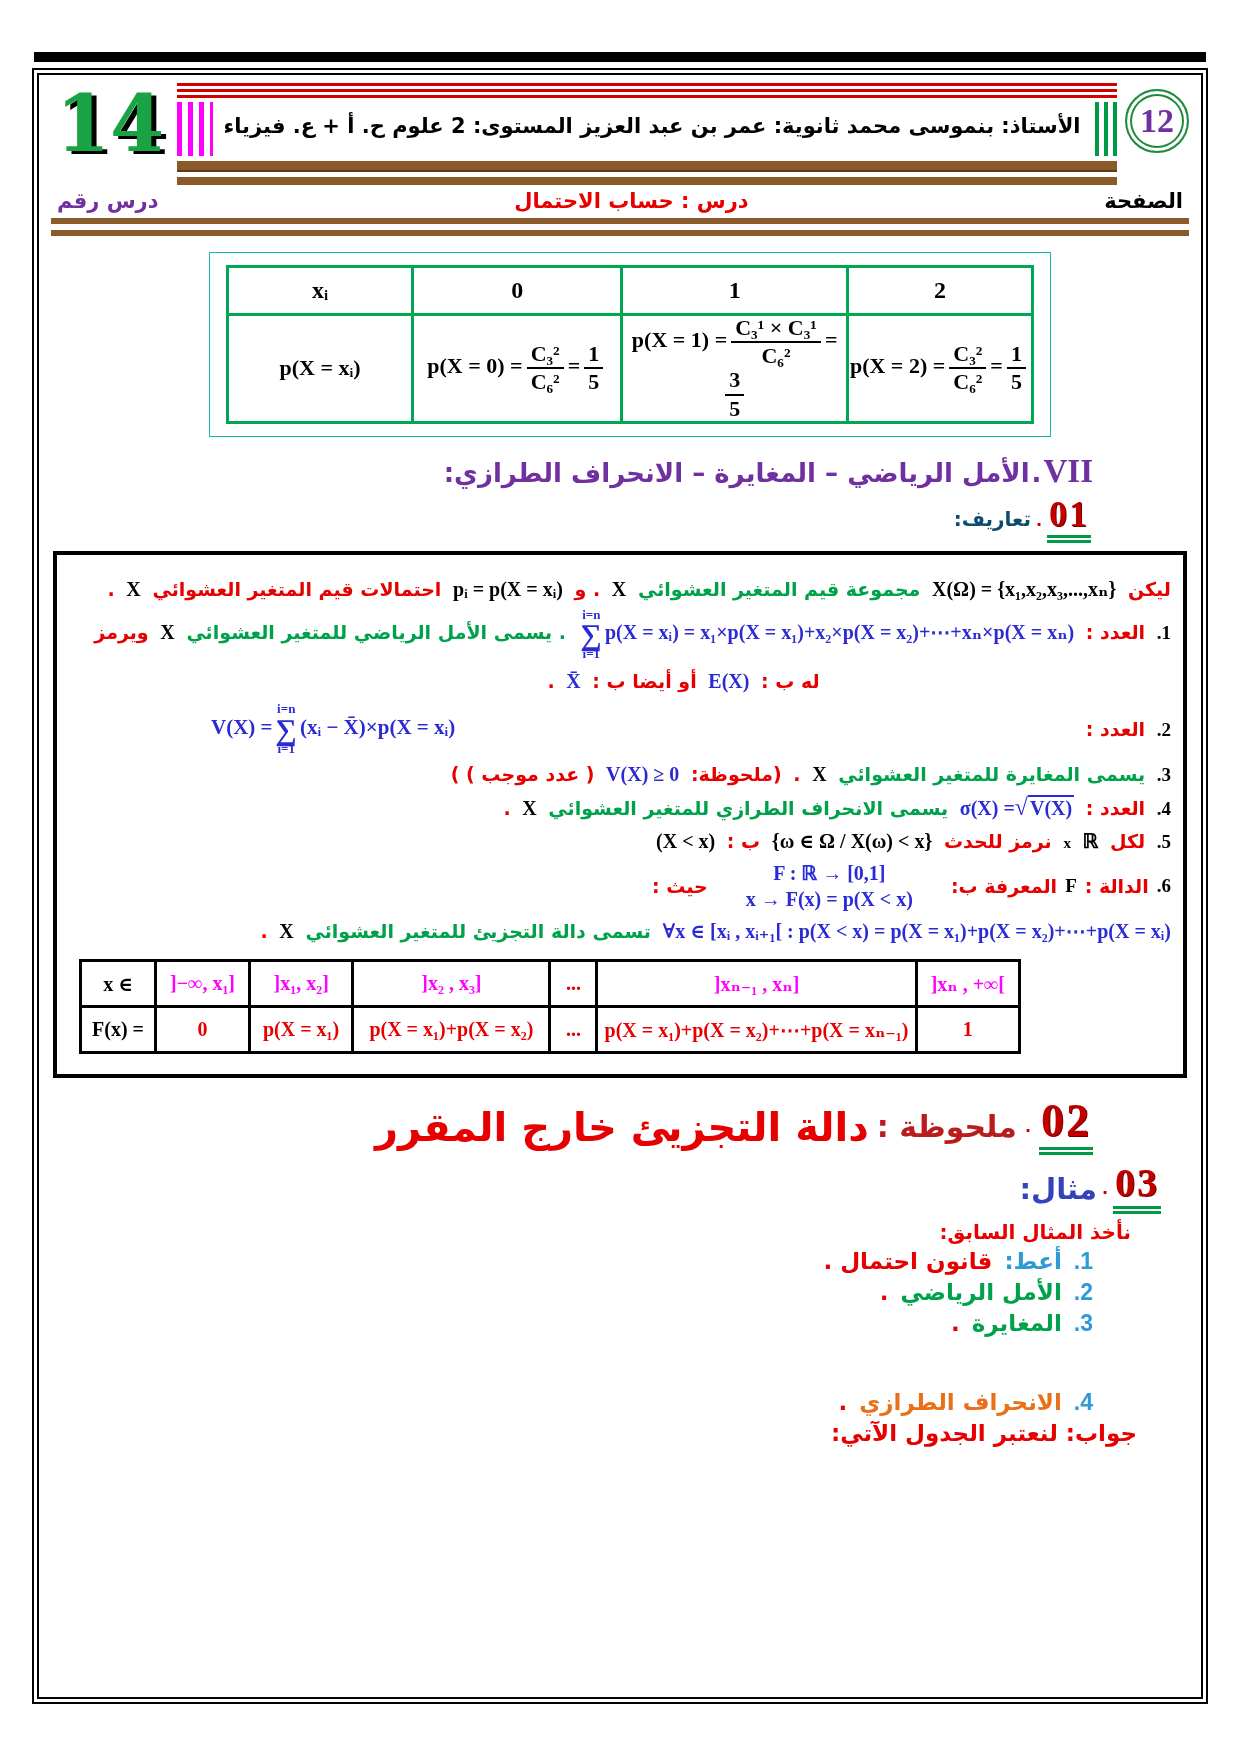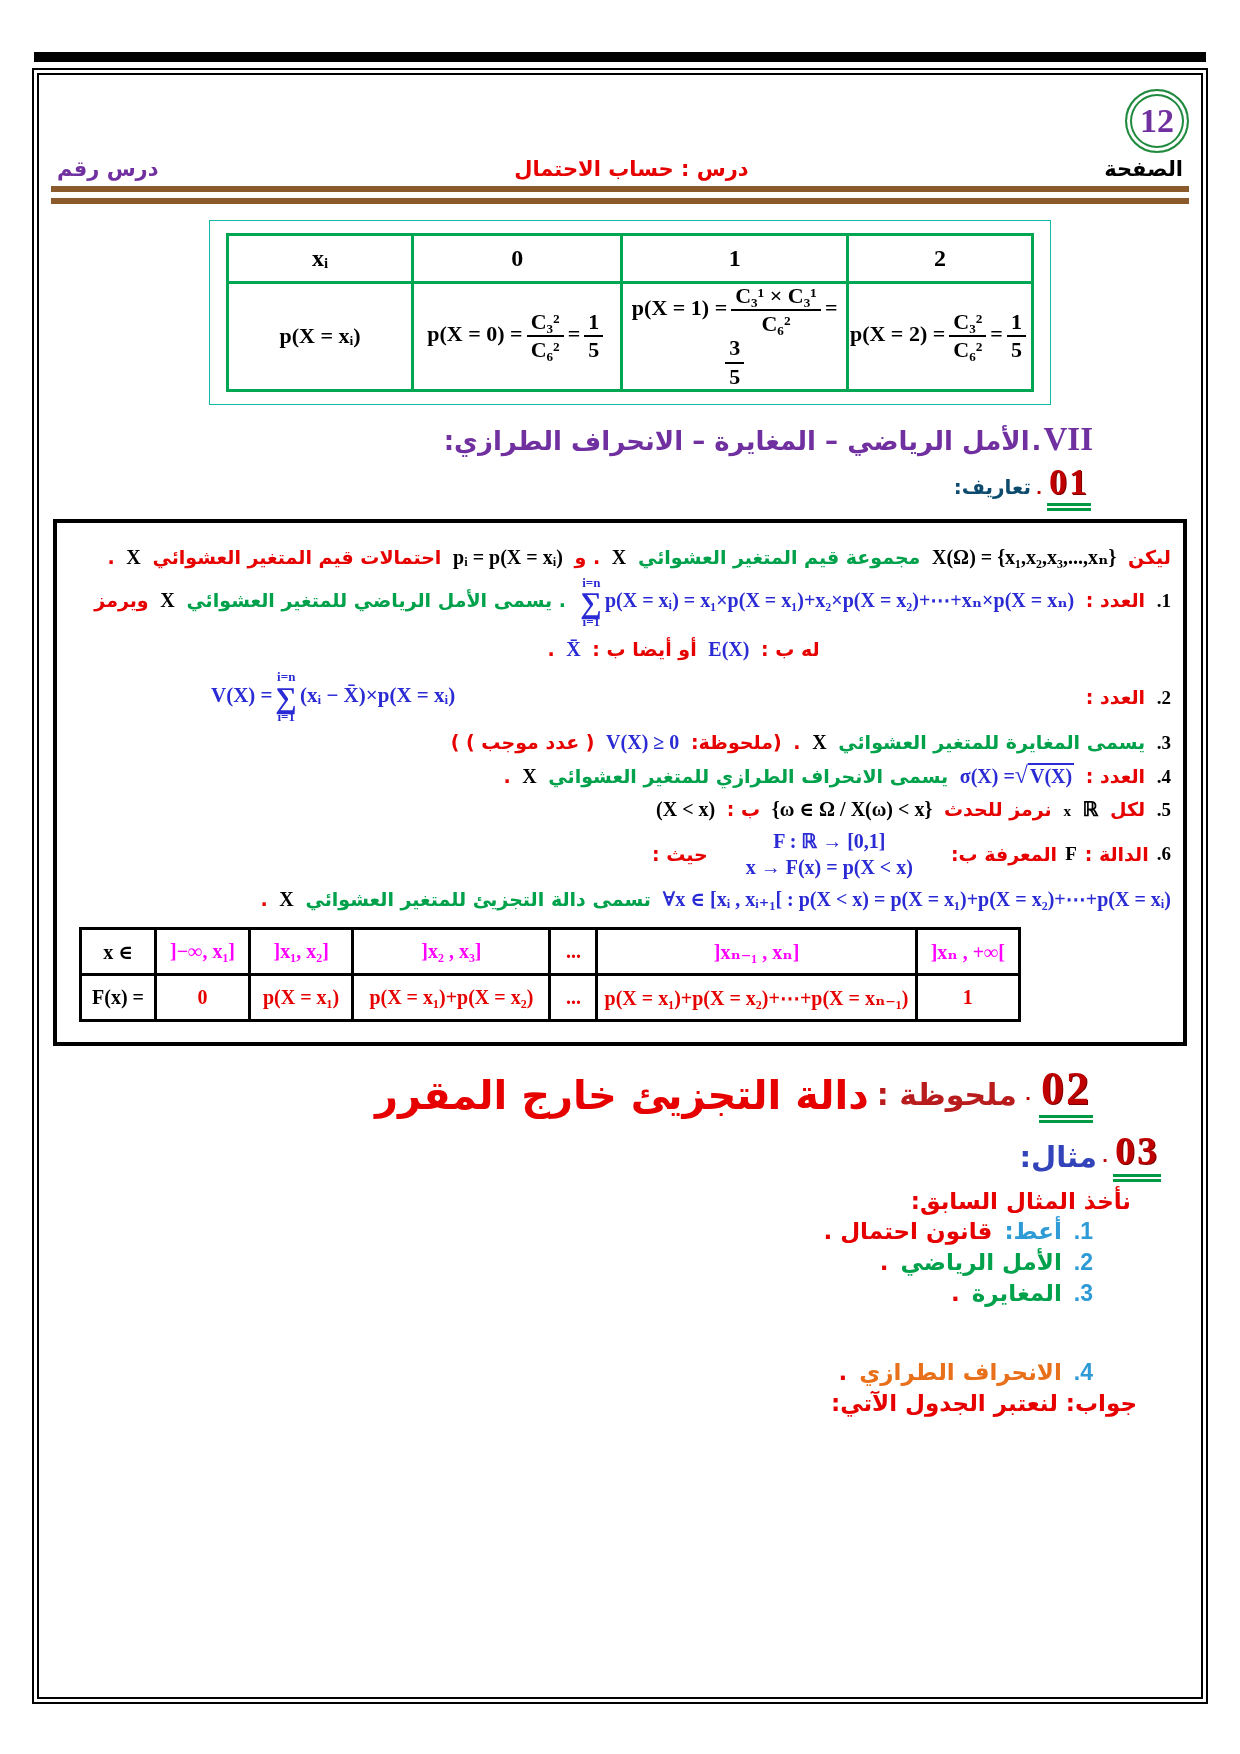--- a/index.html
+++ b/index.html
@@ -89,37 +89,50 @@
   .xsmall { font-size:15px; }
 
   
   table.t2 { border-collapse:collapse; direction:ltr; margin:16px 150px 4px 8px; width:calc(100% - 158px); }
   .t2 td { border:3px solid #000; text-align:center; vertical-align:middle; padding:5px 3px; height:46px;
            font-family:"Liberation Serif","DejaVu Serif",serif; font-weight:bold; font-size:20px; }
   .t2 .mg { color:#ff00ff; } .t2 .rd { color:#e60000; } .t2 .kk { color:#000; }
   .t2 .w0{width:8%;} .t2 .w1{width:10%;} .t2 .w2{width:11%;} .t2 .w3{width:21%;} .t2 .w4{width:5%;} .t2 .w5{width:34%;} .t2 .w6{width:11%;}
 
   
-  .exintro { direction:rtl; text-align:right; color:#e60000; font-size:23px; font-weight:bold; margin:6px 58px 2px 0; }
+  .exintro { direction:rtl; text-align:right; color:#e60000; font-size:20px; font-weight:bold; margin:6px 58px 2px 0; }
   .exline { display:flex; direction:rtl; gap:12px; font-size:23px; font-weight:bold; margin:4px 96px 4px 0; align-items:baseline; }
   .enum { color:#2e9ad6; font-family:"Liberation Sans","DejaVu Sans",sans-serif; }
   .eblue { color:#2e9ad6; }
   .eorange { color:#e8701a;margin-top:48px; }
   .exanswer { direction:rtl; text-align:right; color:#e60000; font-size:23px; font-weight:bold; margin:4px 52px 0 0; }
 </style>
 </head>
 <body>
 
 <div class="page">
   <div class="topbar"></div>
   <div class="frame">
 
     <div class="hdr1">
       <div class="pcircle">
         <span>12</span>
+      </div>
+      <div class="banner">
+        <div class="redstripes"></div>
+        <div class="bmid">
+          <div class="greenstripes"></div>
+          <div class="btext">الأستاذ: بنموسى محمد  ثانوية: عمر بن عبد العزيز المستوى: 2 علوم ح. أ + ع. فيزياء</div>
+          <div class="magstripes"></div>
+        </div>
+        <div class="brown1"></div>
+        <div class="brown2"></div>
+      </div>
+      <div class="lessonnum">
+        <div class="big">14</div>
       </div>
     </div>
     <div class="hdr2">
       <span class="pl">الصفحة</span>
       <span class="lt">درس  : حساب الاحتمال</span>
       <span class="ll">درس رقم</span>
     </div>
     <div class="fullbrown"></div>
 
     <div class="t1wrap">

